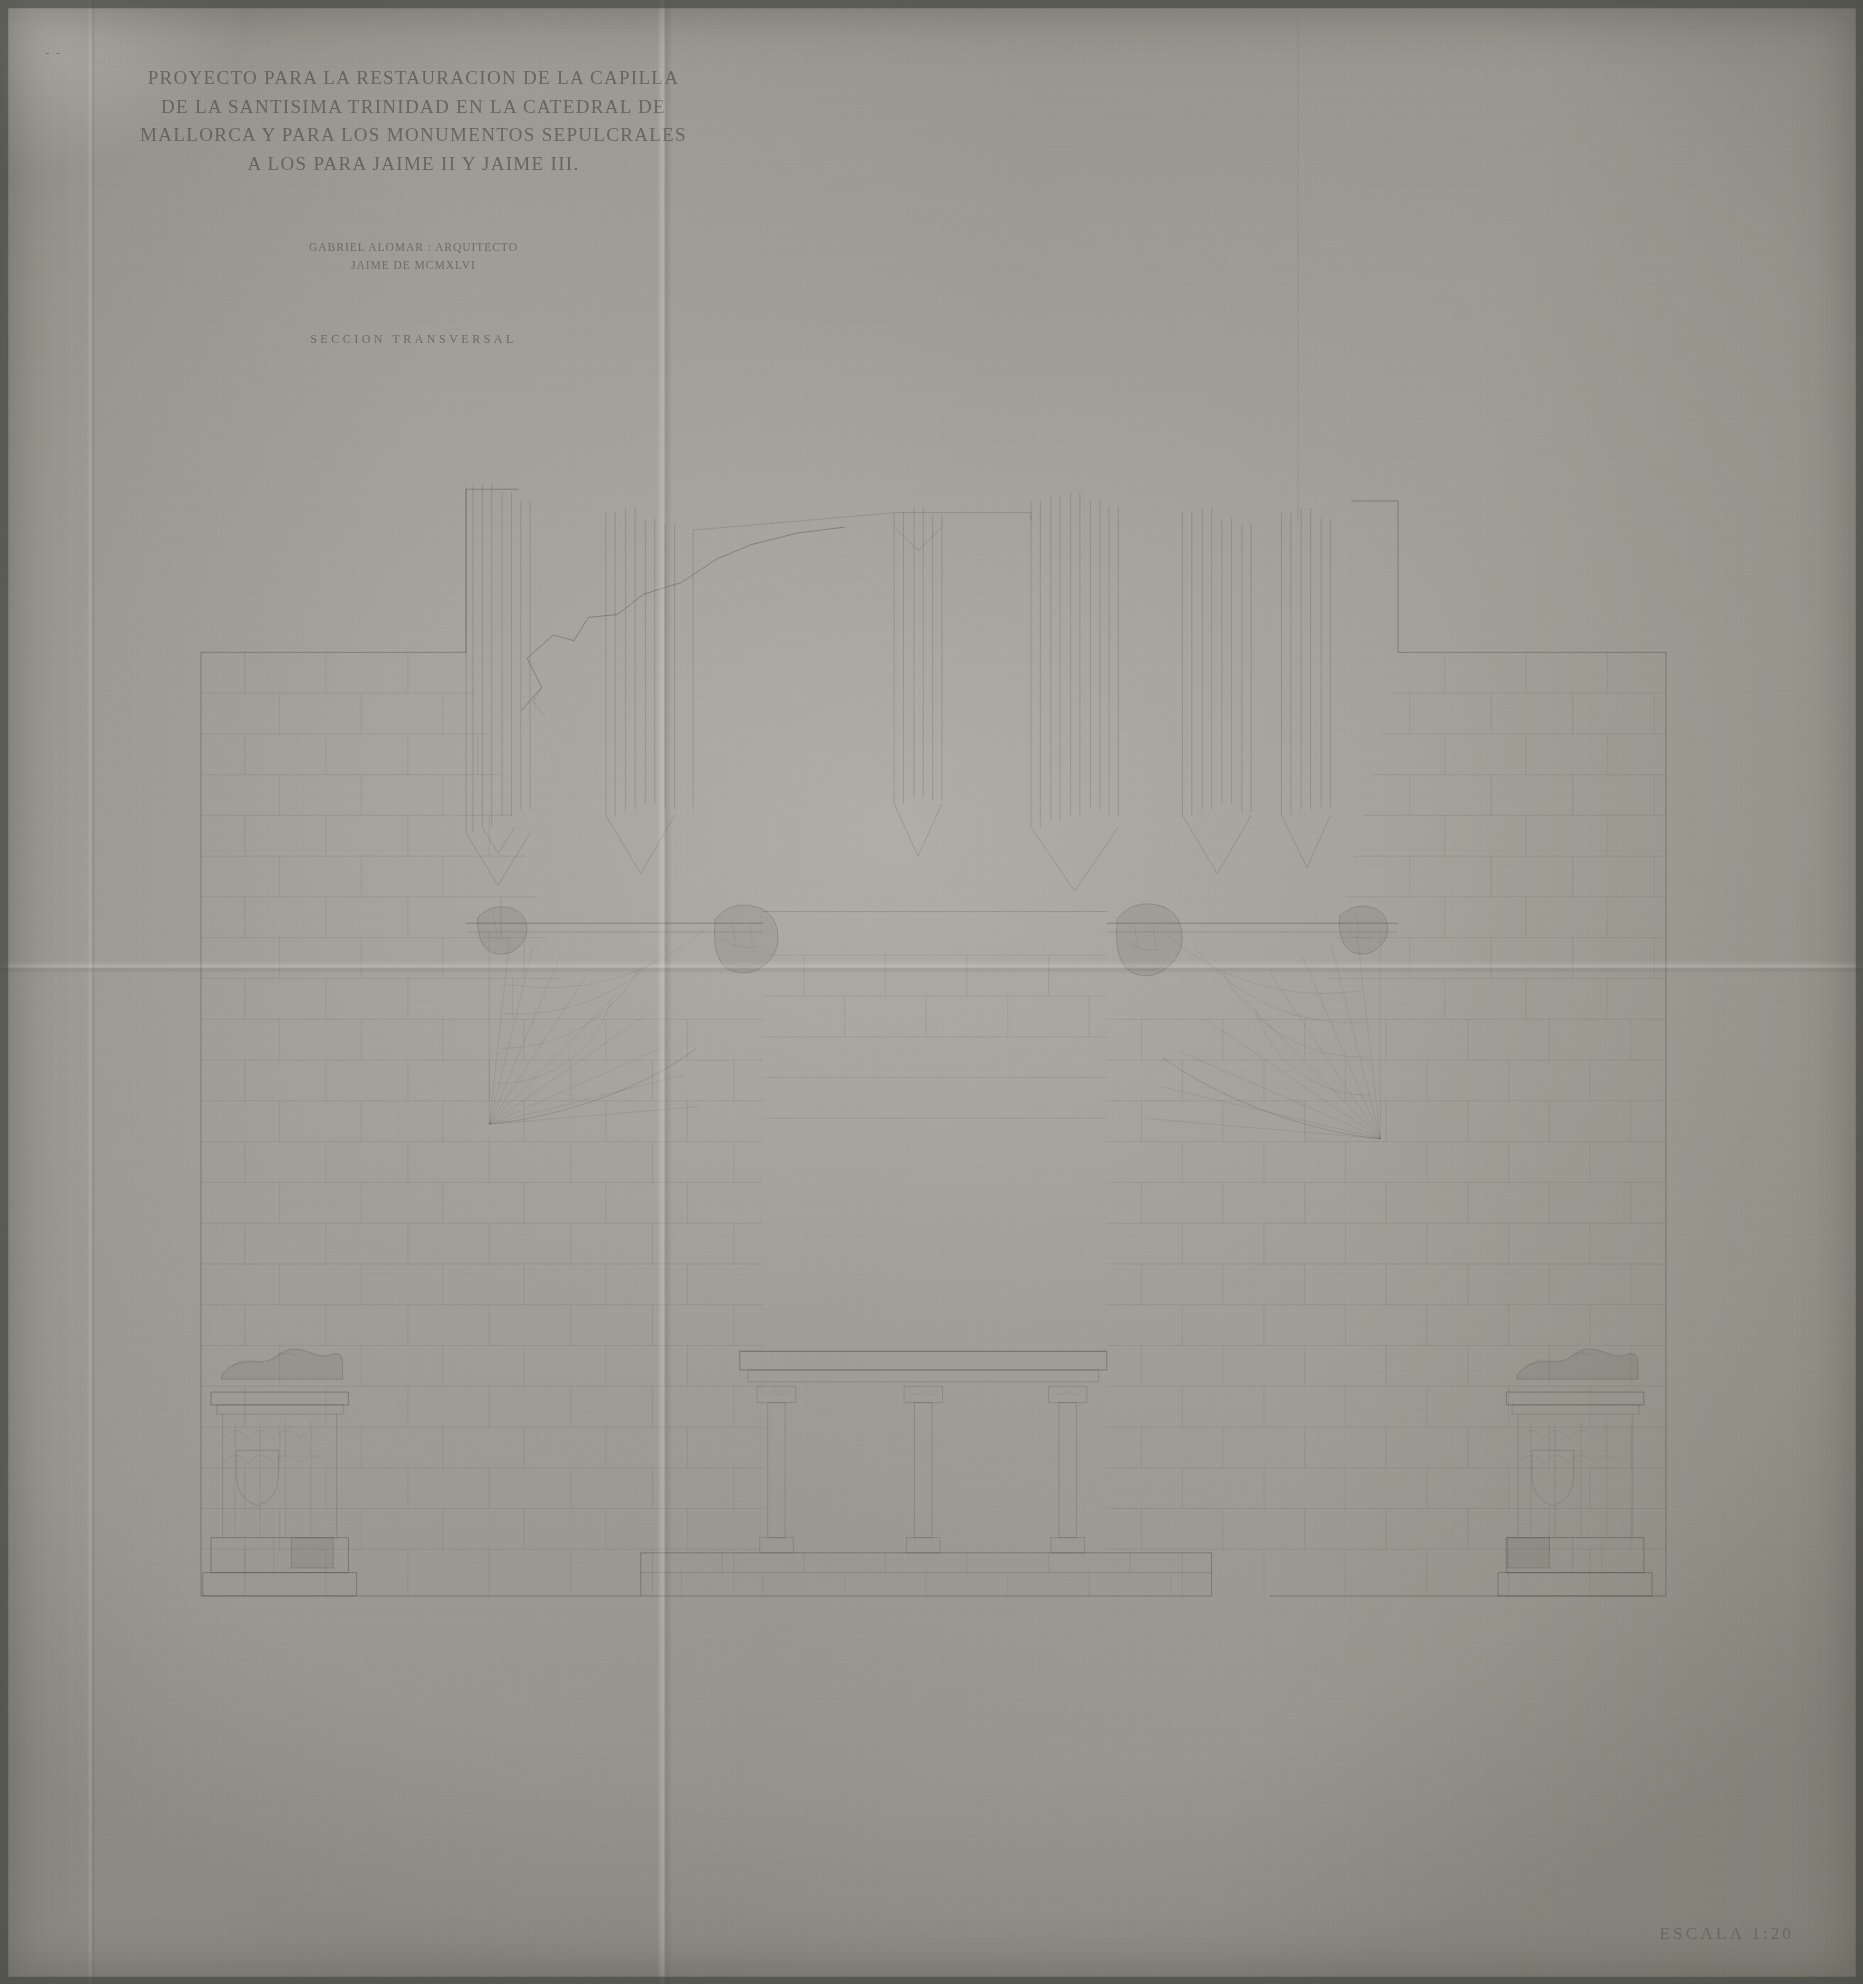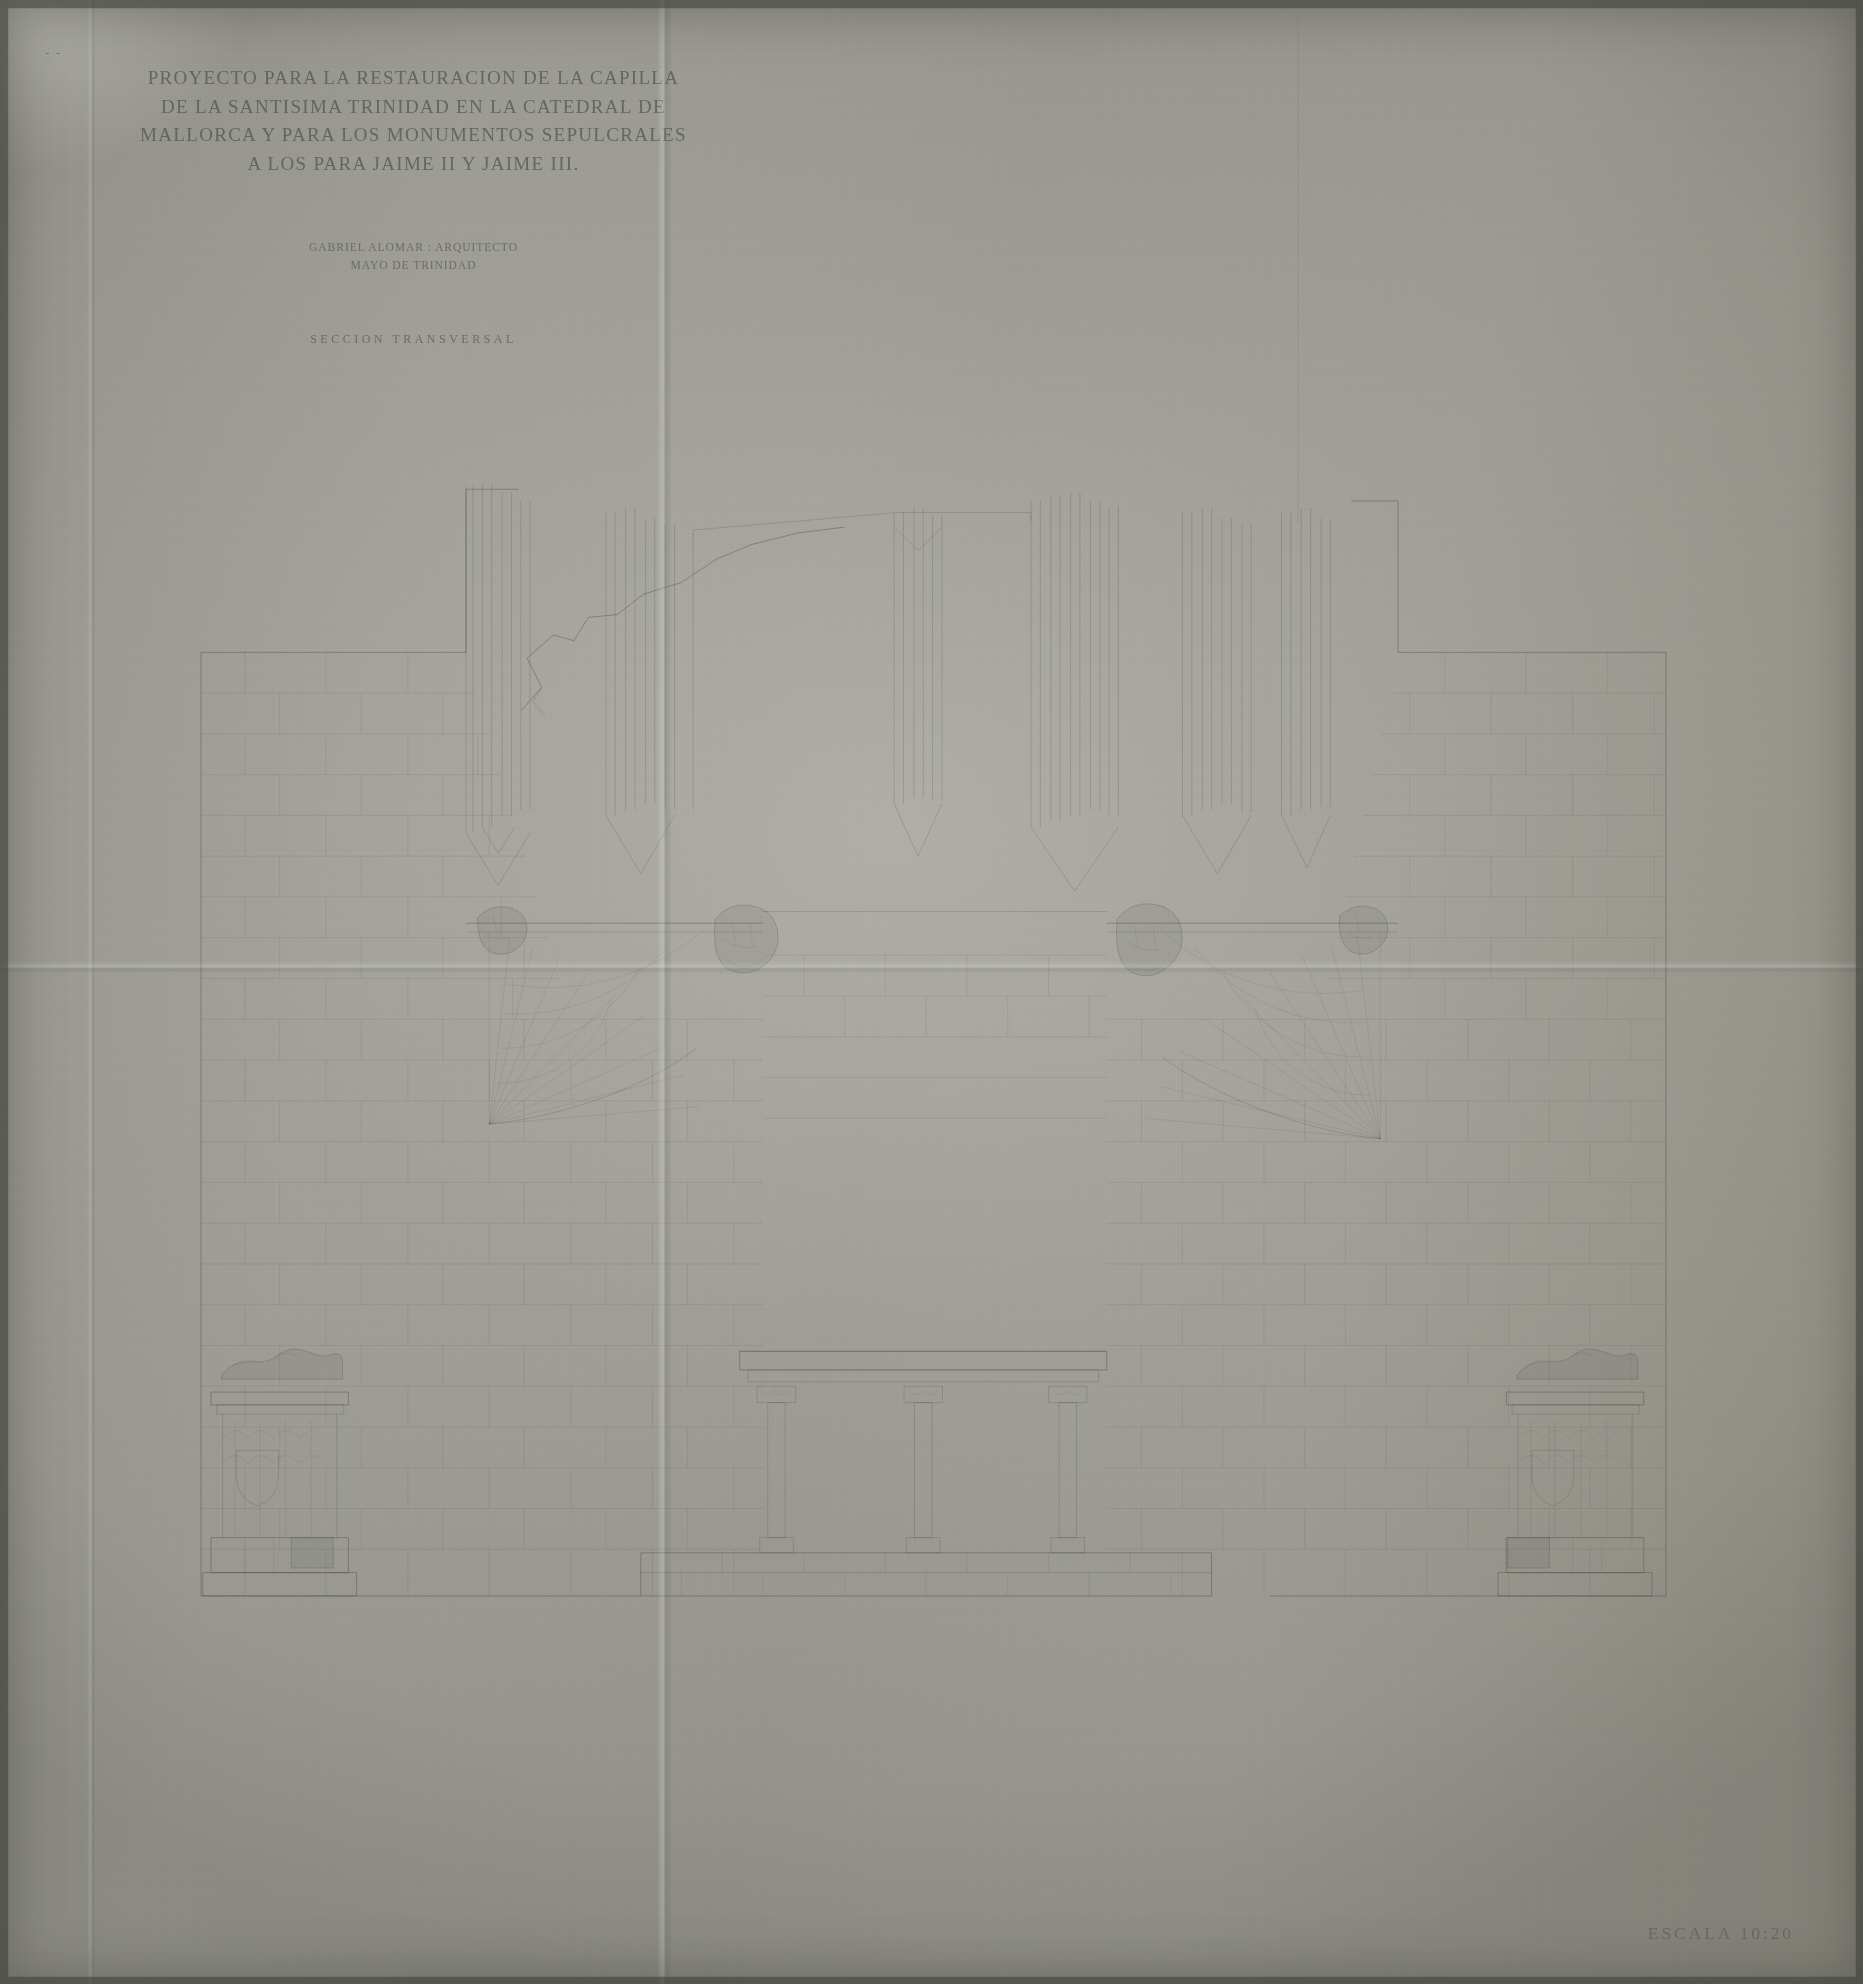--- a/index.html
+++ b/index.html
@@ -743,26 +743,26 @@
 
   <div class="title-block">
     <div class="tl">PROYECTO PARA LA RESTAURACION DE LA CAPILLA</div>
     <div class="tl">DE LA SANTISIMA TRINIDAD EN LA CATEDRAL  DE</div>
     <div class="tl">MALLORCA  Y PARA LOS MONUMENTOS SEPULCRALES</div>
     <div class="tl">A LOS PARA  JAIME II Y JAIME III.</div>
   </div>
 
   <div class="byline">
     <div>GABRIEL ALOMAR : ARQUITECTO</div>
-    <div>MAYO DE TRINIDAD</div>
+    <div>JAIME DE MCMXLVI</div>
   </div>
 
   <div class="section-label">SECCION   TRANSVERSAL</div>
 
-  <div class="scale-label">ESCALA 10:20</div>
+  <div class="scale-label">ESCALA 1:20</div>
 
   <div class="grain"></div>
   <div class="fold-v"></div>
   <div class="fold-v2"></div>
   <div class="fold-h"></div>
   <div class="border-dark"></div>
 </div>
 
 
 </body></html>

